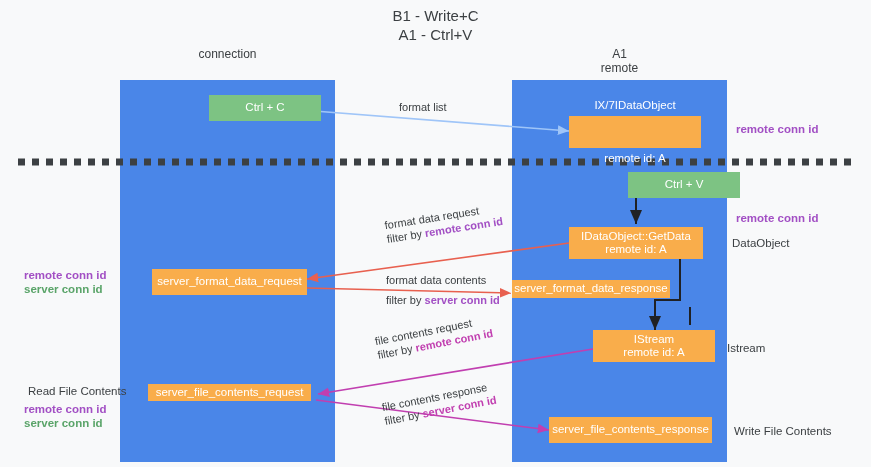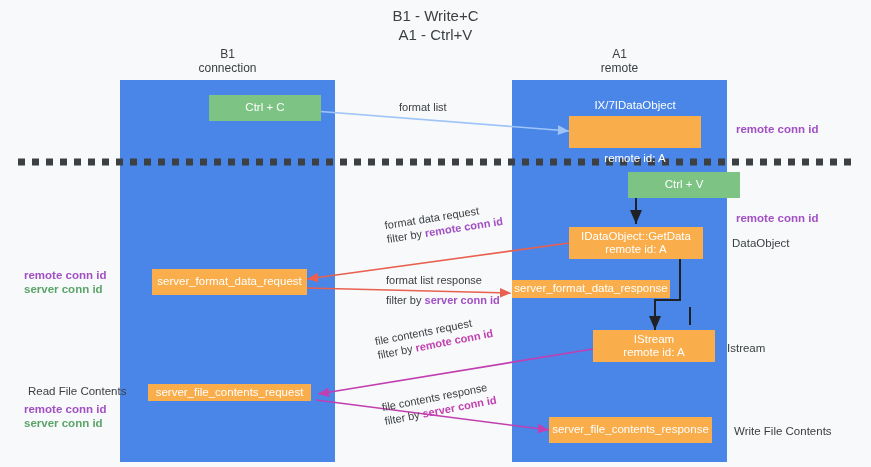--- a/index.html
+++ b/index.html
@@ -56,21 +56,20 @@
 <body>
 
 <div class="stage">
 
   <div class="title">
     <div>B1 - Write+C</div>
     <div>A1 - Ctrl+V</div>
   </div>
 
   <div class="col-head" style="left:120px;top:47px;width:215px;">
-    <span class="l1">B1</span>
     <span class="l2">connection</span>
   </div>
   <div class="col-head" style="left:512px;top:47px;width:215px;">
     <span class="l1">A1</span>
     <span class="l2">remote</span>
   </div>
 
   <div class="lane" style="left:120px;top:80px;width:215px;height:382px;"></div>
   <div class="lane" style="left:512px;top:80px;width:215px;height:382px;"></div>
 
@@ -151,21 +150,21 @@
   <div class="edge-label" style="left:399px;top:100px;">
     <span>format list</span>
   </div>
 
   <div class="edge-label rot-left" style="left:388px;top:218px;">
     <div>format data request</div>
     <div><span>filter by </span><span class="hl-purple">remote conn id</span></div>
   </div>
 
   <div class="edge-label" style="left:386px;top:273px;">
-    <div>format list response</div>
+    <div>format data contents</div>
     <div style="margin-top:6px;"><span>filter by </span><span class="hl-purple">server conn id</span></div>
   </div>
 
   <div class="edge-label rot-left2" style="left:379px;top:334px;">
     <div>file contents request</div>
     <div><span>filter by </span><span class="hl-magenta">remote conn id</span></div>
   </div>
 
   <div class="edge-label rot-left2" style="left:386px;top:400px;">
     <div>file contents response</div>

